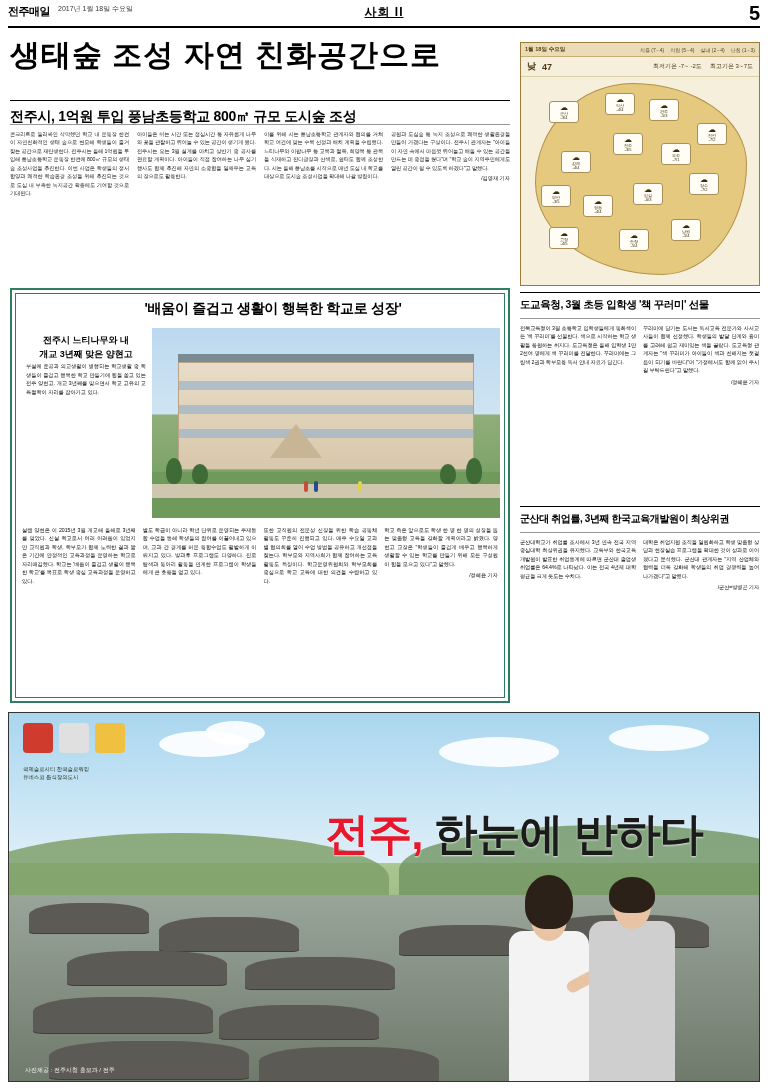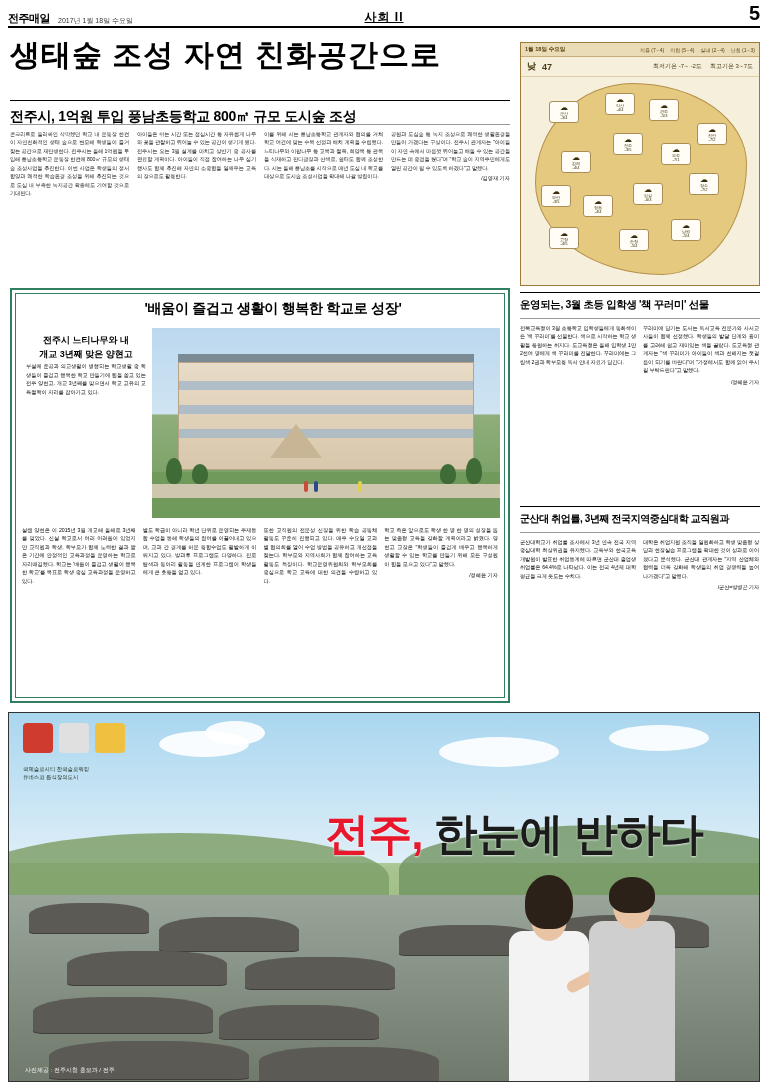--- a/index.html
+++ b/index.html
@@ -11,21 +11,21 @@
     font-family: "Liberation Sans", sans-serif;
     color: #000;
     position: relative;
     overflow: hidden;
   }
   .page { position: relative; width: 768px; height: 1091px; }
 
   
   .masthead {
     position: absolute; left: 8px; top: 4px; width: 752px; height: 22px;
-    display: flex; align-items: flex-end;
+    display: flex; align-items: flex-start;
   }
   .mh-logo { font-size: 11px; font-weight: bold; letter-spacing: -0.5px; }
   .mh-date { font-size: 7px; color: #333; margin-left: 8px; }
   .mh-center {
     position: absolute; left: 0; right: 0; text-align: center;
     font-size: 12px; font-weight: bold; letter-spacing: 1px; text-decoration: underline;
   }
   .mh-page {
     position: absolute; right: 0; top: -2px; font-size: 20px; font-weight: bold;
   }
@@ -312,36 +312,36 @@
       </div>
       <div class="w-pin" style="left:28px; top:150px">
         <span class="glyph">☁</span>
         <span class="nm">고창</span>
         <span class="nm">-4/5</span>
       </div>
     </div>
   </div>
 
   <div class="rule-h" style="left:520px; top:292px; width:240px;"></div>
-  <div class="sec-title" style="left:520px; top:298px; width:240px; font-size:10.5px;">운영되는, 3월 초등 입학생 '책 꾸러미' 선물</div>
+  <div class="sec-title" style="left:520px; top:298px; width:240px; font-size:10.5px;">도교육청, 3월 초등 입학생 '책 꾸러미' 선물</div>
   <div class="rule-h" style="left:520px; top:318px; width:240px; background:#999;"></div>
   <div class="rcol-wrap" style="left:520px; top:324px; width:240px; height:176px;">
     <div class="rcol" style="width:116px">
       <div>전북교육청이 3월 초등학교 입학생들에게 동화책이 든 '책 꾸러미'를 선물한다. 책으로 시작하는 학교 생활을 응원하는 취지다.
 도교육청은 올해 입학생 1만2천여 명에게 책 꾸러미를 전달한다. 꾸러미에는 그림책 2권과 학부모용 독서 안내 자료가 담긴다.</div>
     </div>
     <div class="rcol" style="width:116px">
       <div>꾸러미에 담기는 도서는 독서교육 전문가와 사서교사들이 함께 선정했다. 학생들의 발달 단계와 흥미를 고려해 쉽고 재미있는 책을 골랐다.
 도교육청 관계자는 "책 꾸러미가 아이들이 책과 친해지는 첫걸음이 되기를 바란다"며 "가정에서도 함께 읽어 주시길 부탁드린다"고 말했다.</div>
       <div class="byline-r">/정혜윤 기자</div>
     </div>
   </div>
 
   <div class="rule-h" style="left:520px; top:506px; width:240px;"></div>
-  <div class="sec-title" style="left:520px; top:512px; width:240px; font-size:10px;">군산대 취업률, 3년째 전국지역중심대학 교직원과</div>
+  <div class="sec-title" style="left:520px; top:512px; width:240px; font-size:10px;">군산대 취업률, 3년째 한국교육개발원이 최상위권</div>
   <div class="rule-h" style="left:520px; top:532px; width:240px; background:#999;"></div>
   <div class="rcol-wrap" style="left:520px; top:538px; width:240px; height:162px;">
     <div class="rcol" style="width:116px">
       <div>군산대학교가 취업률 조사에서 3년 연속 전국 지역중심대학 최상위권을 유지했다.
 교육부와 한국교육개발원이 발표한 취업통계에 따르면 군산대 졸업생 취업률은 64.4%로 나타났다. 이는 전국 4년제 대학 평균을 크게 웃도는 수치다.</div>
     </div>
     <div class="rcol" style="width:116px">
       <div>대학은 취업지원 조직을 일원화하고 학생 맞춤형 상담과 현장실습 프로그램을 확대한 것이 성과로 이어졌다고 분석했다.
 군산대 관계자는 "지역 산업체와 협력을 더욱 강화해 학생들의 취업 경쟁력을 높여 나가겠다"고 말했다.</div>
       <div class="byline-r">/군산=방병곤 기자</div>

